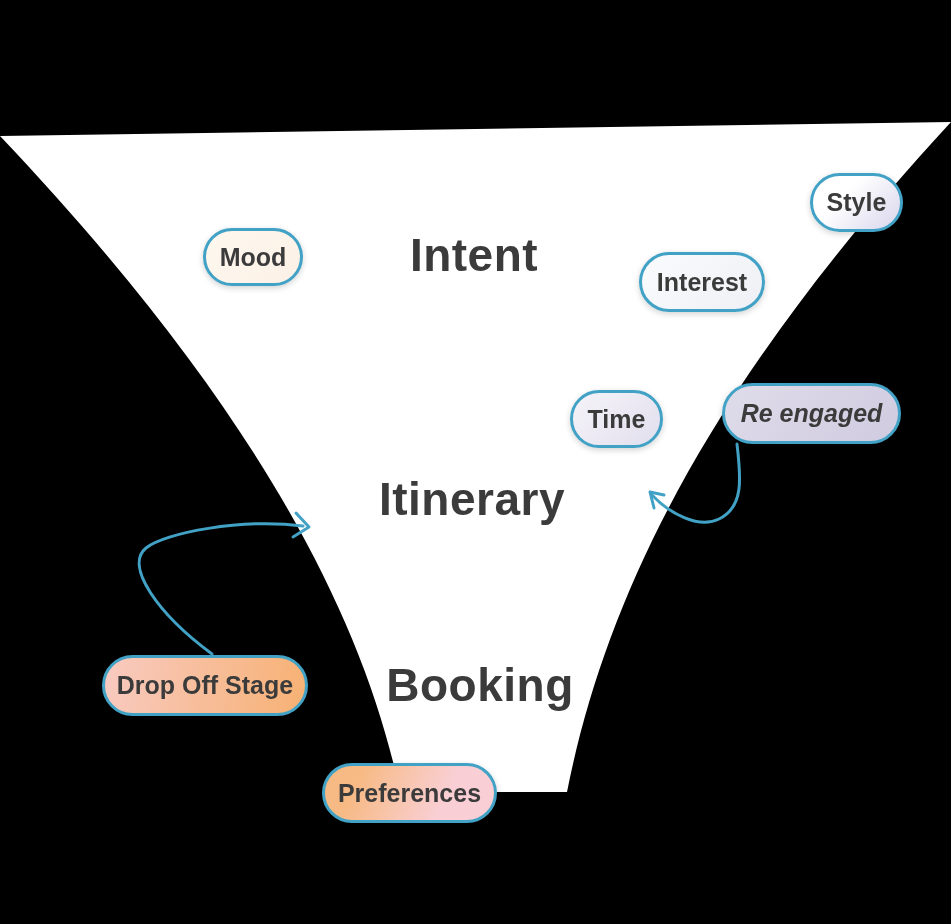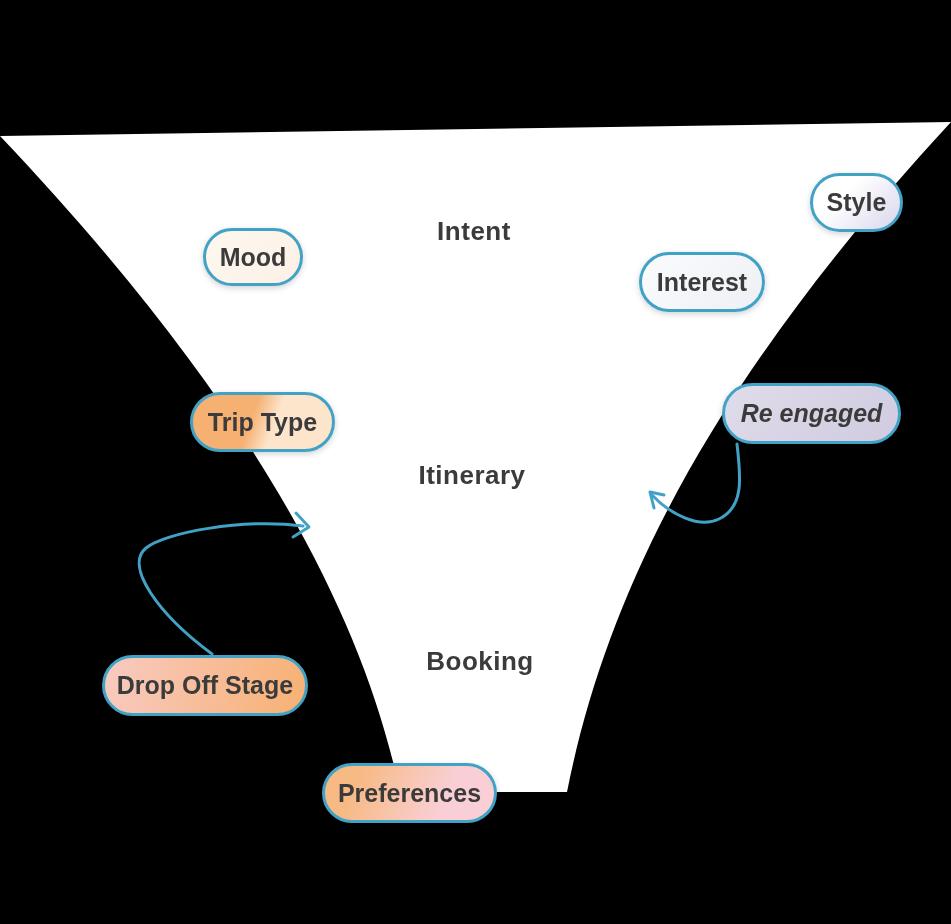--- a/index.html
+++ b/index.html
@@ -14,25 +14,26 @@
     position:relative;
     width:951px;height:924px;
     background:var(--bg);
     overflow:hidden;
     font-family:"Liberation Sans", sans-serif;
   }
   .layer{position:absolute;left:0;top:0;}
   .stage-heading{
     position:absolute;
     transform:translateX(-50%);
-    font-size:26px;
+    font-size:46px;
     font-weight:700;
     color:var(--text-color);
     letter-spacing:0.5px;
     white-space:nowrap;
+    margin-top:12px;
   }
   .h-intent{left:474px;top:216px;}
   .h-itinerary{left:472px;top:460px;}
   .h-booking{left:480px;top:646px;}
   .pill{
     position:absolute;
     display:flex;align-items:center;justify-content:center;
     border:3px solid var(--accent);
     border-radius:40px;
     font-size:25px;font-weight:700;
@@ -71,18 +72,18 @@
     </g>
   </svg>
 
   <div class="stage-heading h-intent">Intent</div>
   <div class="stage-heading h-itinerary">Itinerary</div>
   <div class="stage-heading h-booking">Booking</div>
 
   <div class="pill pill-mood" style="background: linear-gradient(135deg, rgb(253, 248, 239), rgb(252, 240, 230));">Mood</div>
   <div class="pill pill-style" style="background: linear-gradient(135deg, rgb(255, 255, 255) 35%, rgb(217, 213, 236));">Style</div>
   <div class="pill pill-interest" style="background: linear-gradient(135deg, rgb(250, 251, 253), rgb(238, 240, 245));">Interest</div>
-  <div class="pill pill-trip-type" style="background: linear-gradient(110deg, rgb(245, 176, 114) 42%, rgb(252, 229, 203) 58%);">Trip Type</div>
+  <div class="pill pill-time" style="background: linear-gradient(135deg, rgb(245, 243, 248), rgb(226, 223, 238));">Time</div>
   <div class="pill pill-re-engaged" style="background: linear-gradient(135deg, rgb(223, 220, 234), rgb(208, 203, 224)); font-style: italic;">Re engaged</div>
   <div class="pill pill-drop-off-stage" style="background: linear-gradient(100deg, rgb(248, 202, 193), rgb(247, 177, 115)); text-align: right;">Drop Off Stage</div>
   <div class="pill pill-preferences" style="background: linear-gradient(115deg, rgb(247, 186, 132) 20%, rgb(249, 207, 213) 70%); margin-top: 11px;">Preferences</div>
 
 </div>
 
 </body></html>

